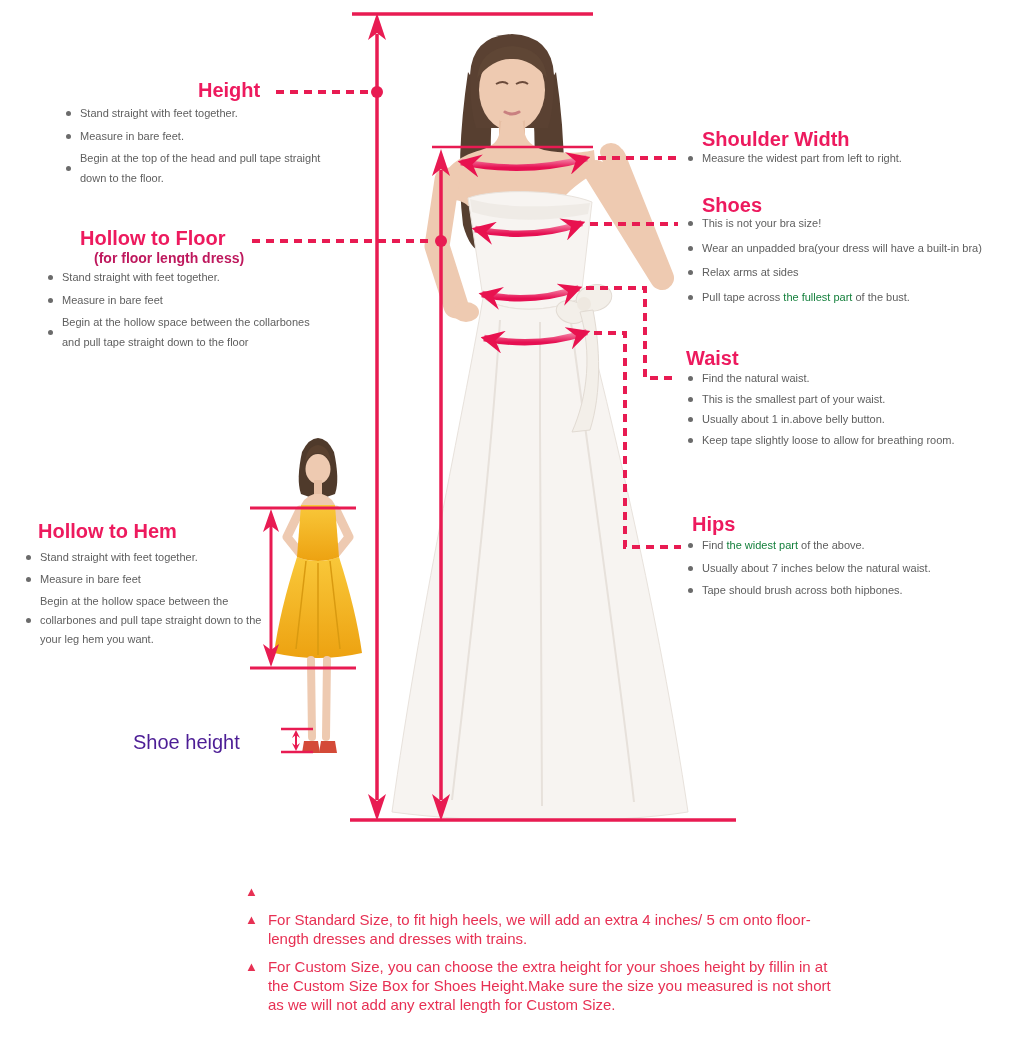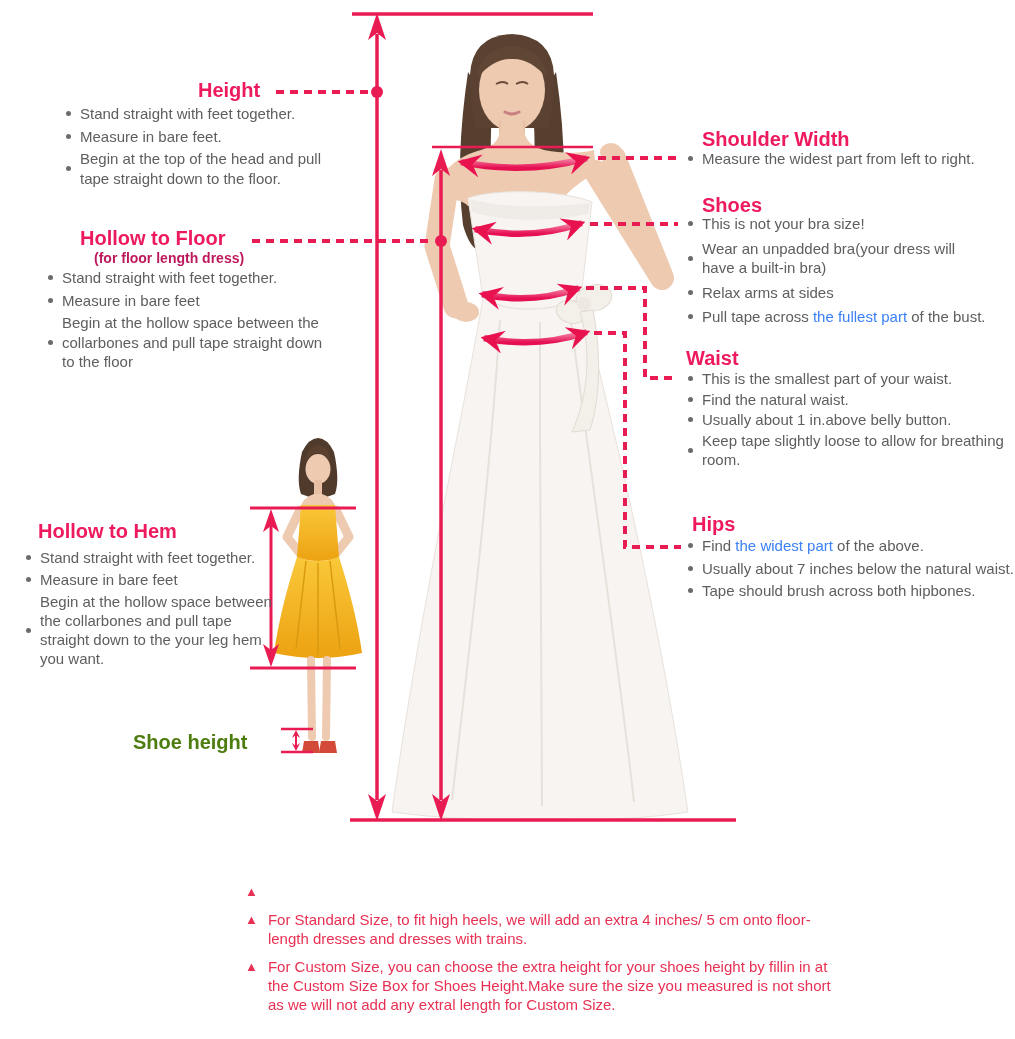--- a/index.html
+++ b/index.html
@@ -6,37 +6,37 @@
   body{width:1015px;height:1039px;position:relative;overflow:hidden;
        font-family:"Liberation Sans",sans-serif;}
   .stage{position:absolute;inset:0;width:926px;height:1039px;}
   svg.fig{position:absolute;left:0;top:0;}
 
   .sec-title{position:absolute;font-weight:bold;font-size:20px;color:#ed1a5e;white-space:nowrap;}
   .sec-sub{position:absolute;font-weight:bold;font-size:14px;color:#be185d;white-space:nowrap;}
   .blist{position:absolute;list-style:none;margin:0;padding:0;}
   .blist li{display:flex;align-items:center;margin-bottom:3px;}
   .dot{flex:0 0 auto;width:5px;height:5px;border-radius:50%;background:#6b6b6b;margin-right:9px;}
-  .btext{color:#5e5e5e;font-size:15px;line-height:19.5px;}
-  .hl{color:#3b82f6;}
+  .btext{color:#5e5e5e;font-size:11px;line-height:19.5px;}
+  .hl{color:#15803d;}
   .w285 .btext{max-width:285px;display:inline-block;}
 
   #height-list{left:66px;top:104px;width:270px;}
   #htf-list{left:48px;top:268px;width:280px;}
   #hth-list{left:26px;top:548px;width:250px;}
   #hth-list .btext{line-height:19px;}
   #sw-list{left:688px;top:149px;width:322px;}
   #bust-list{left:688px;top:214px;width:330px;}
   #bust-list li{margin-bottom:5px;}
   #waist-list{left:688px;top:369px;width:320px;}
   #waist-list li{margin-bottom:1px;}
   #hips-list{left:688px;top:536px;width:330px;}
   #hips-list li{margin-bottom:3px;}
 
-  #shoe-label{position:absolute;left:133px;top:731px;font-weight:bold;font-size:20px;color:#4d7c0f;}
+  #shoe-label{position:absolute;left:133px;top:731px;font-weight:normal;font-size:20px;color:#4c1d95;}
 
   #notes{position:absolute;left:245px;top:882px;width:600px;}
   .note{display:flex;align-items:flex-start;margin-bottom:9px;}
   .tri{flex:0 0 auto;color:#e73053;font-size:13px;margin-right:10px;line-height:19px;}
   .ntext{color:#e73053;font-size:15px;line-height:19px;max-width:572px;}
 </style>
 </head>
 <body>
 
 <div class="stage">
@@ -220,25 +220,25 @@
     <li>
         <span class="dot"></span>
         <span class="btext"><span>Pull tape across </span><span class="hl">the fullest part</span><span> of the bust.</span></span>
       </li>
   </ul>
 
   <div class="sec-title" style="left:686px;top:347px;">Waist</div>
   <ul class="blist" id="waist-list">
     <li>
         <span class="dot"></span>
+        <span class="btext">Find the natural waist.</span>
+      </li>
+    <li>
+        <span class="dot"></span>
         <span class="btext">This is the smallest part of your waist.</span>
-      </li>
-    <li>
-        <span class="dot"></span>
-        <span class="btext">Find the natural waist.</span>
       </li>
     <li>
         <span class="dot"></span>
         <span class="btext">Usually about 1 in.above belly button.</span>
       </li>
     <li>
         <span class="dot"></span>
         <span class="btext">Keep tape slightly loose to allow for breathing room.</span>
       </li>
   </ul>

